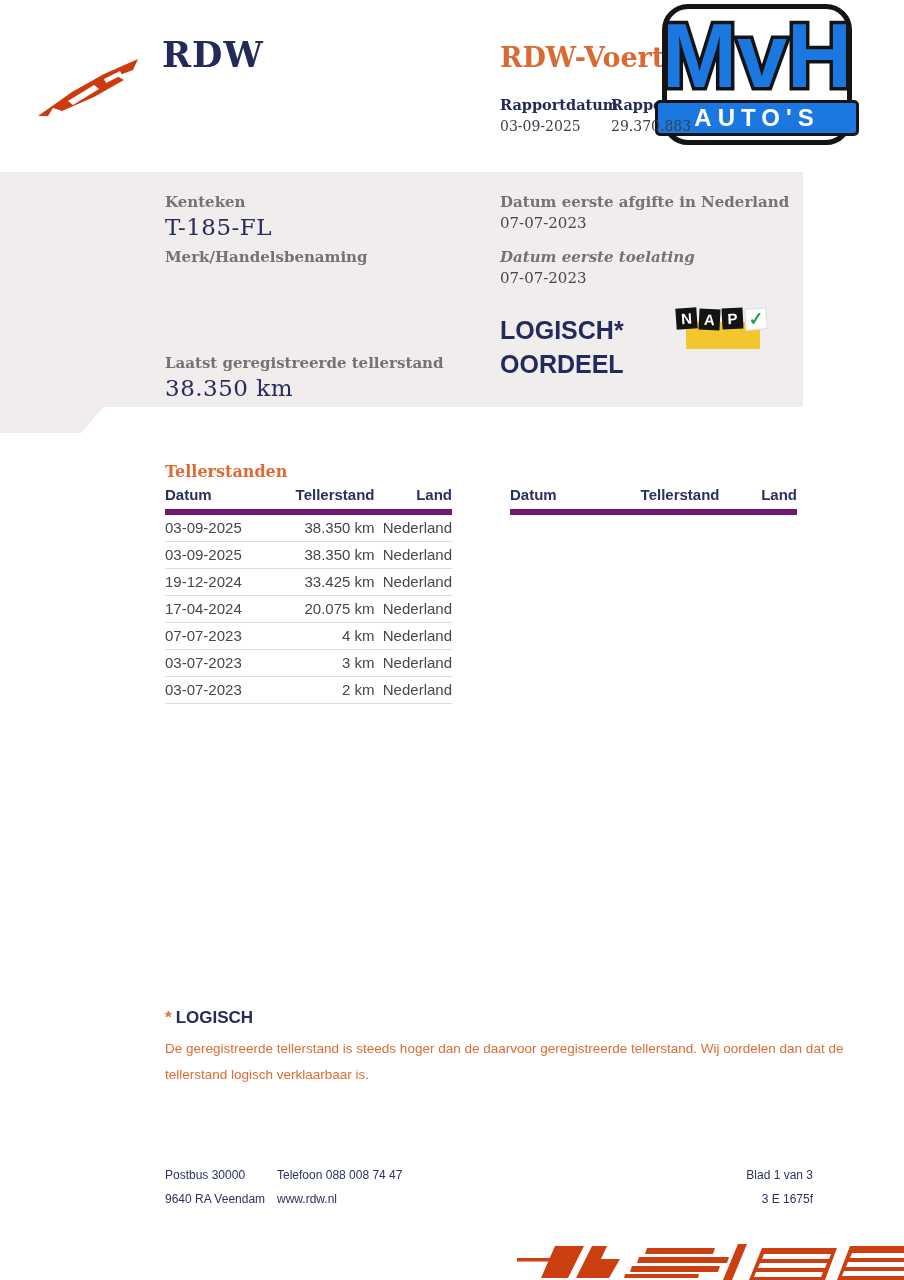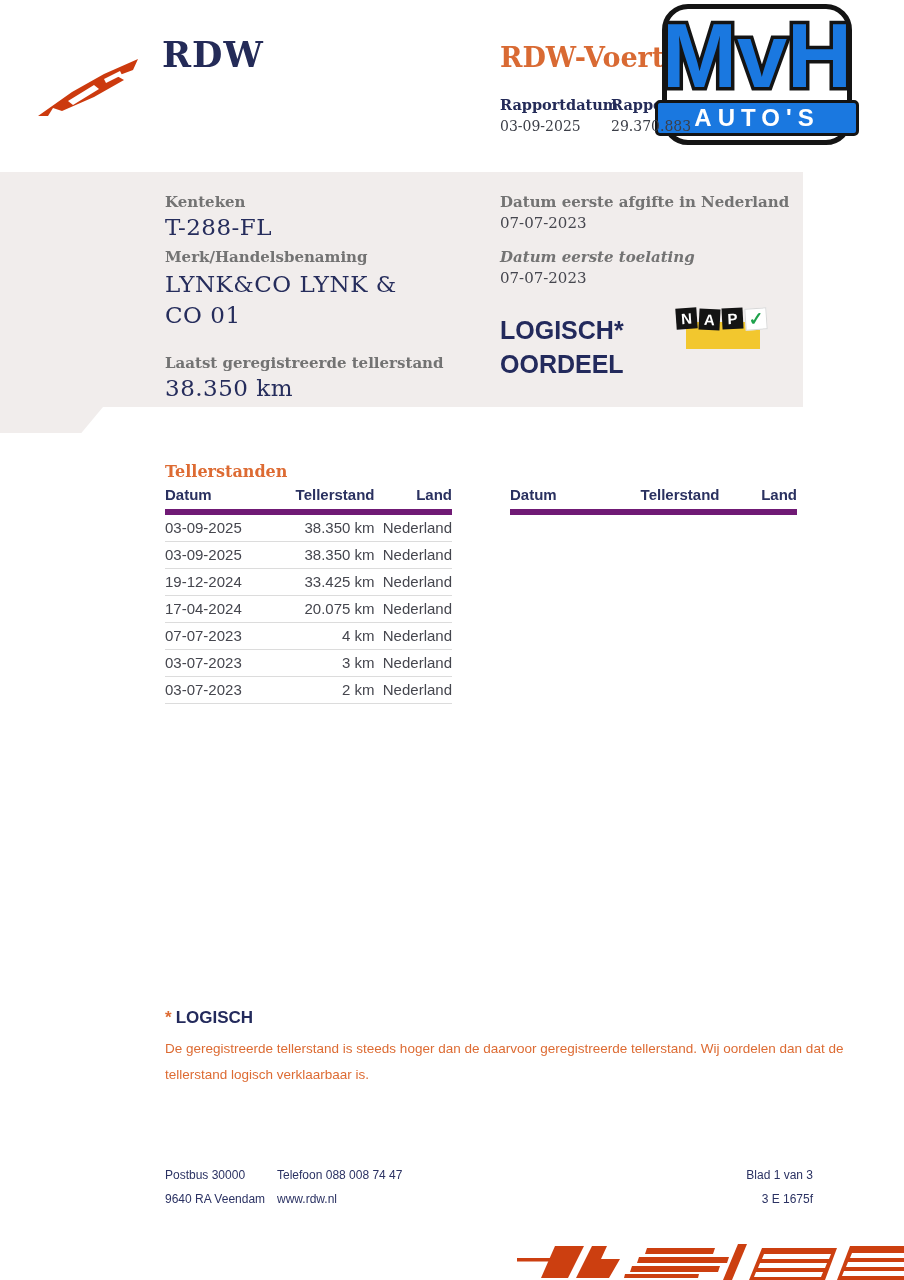--- a/index.html
+++ b/index.html
@@ -109,24 +109,23 @@
     <svg class="mvh-word" viewBox="0 0 212 96">
       <text x="106" y="78" text-anchor="middle" font-family="Liberation Sans, sans-serif" font-weight="bold" font-size="90" fill="#1a78e0" stroke="#141414" stroke-width="7" paint-order="stroke">MvH</text>
     </svg>
     <div class="mvh-banner">AUTO'S</div>
   </div>
 
   <div class="panel"></div>
   <div class="panel-tab"></div>
 
   <div class="f-label lbl-kenteken">Kenteken</div>
-  <div class="f-big val-kenteken">T-288-FL</div>
+  <div class="f-big val-kenteken">T-185-FL</div>
 
   <div class="f-label lbl-merk">Merk/Handelsbenaming</div>
-  <div class="f-big val-merk">LYNK&amp;CO LYNK &amp; CO 01</div>
 
   <div class="f-label lbl-teller">Laatst geregistreerde tellerstand</div>
   <div class="f-big val-teller">38.350 km</div>
 
   <div class="f-label lbl-afgifte">Datum eerste afgifte in Nederland</div>
   <div class="f-small val-afgifte">07-07-2023</div>
 
   <div class="f-label lbl-toelating">Datum eerste toelating</div>
   <div class="f-small val-toelating">07-07-2023</div>
 

